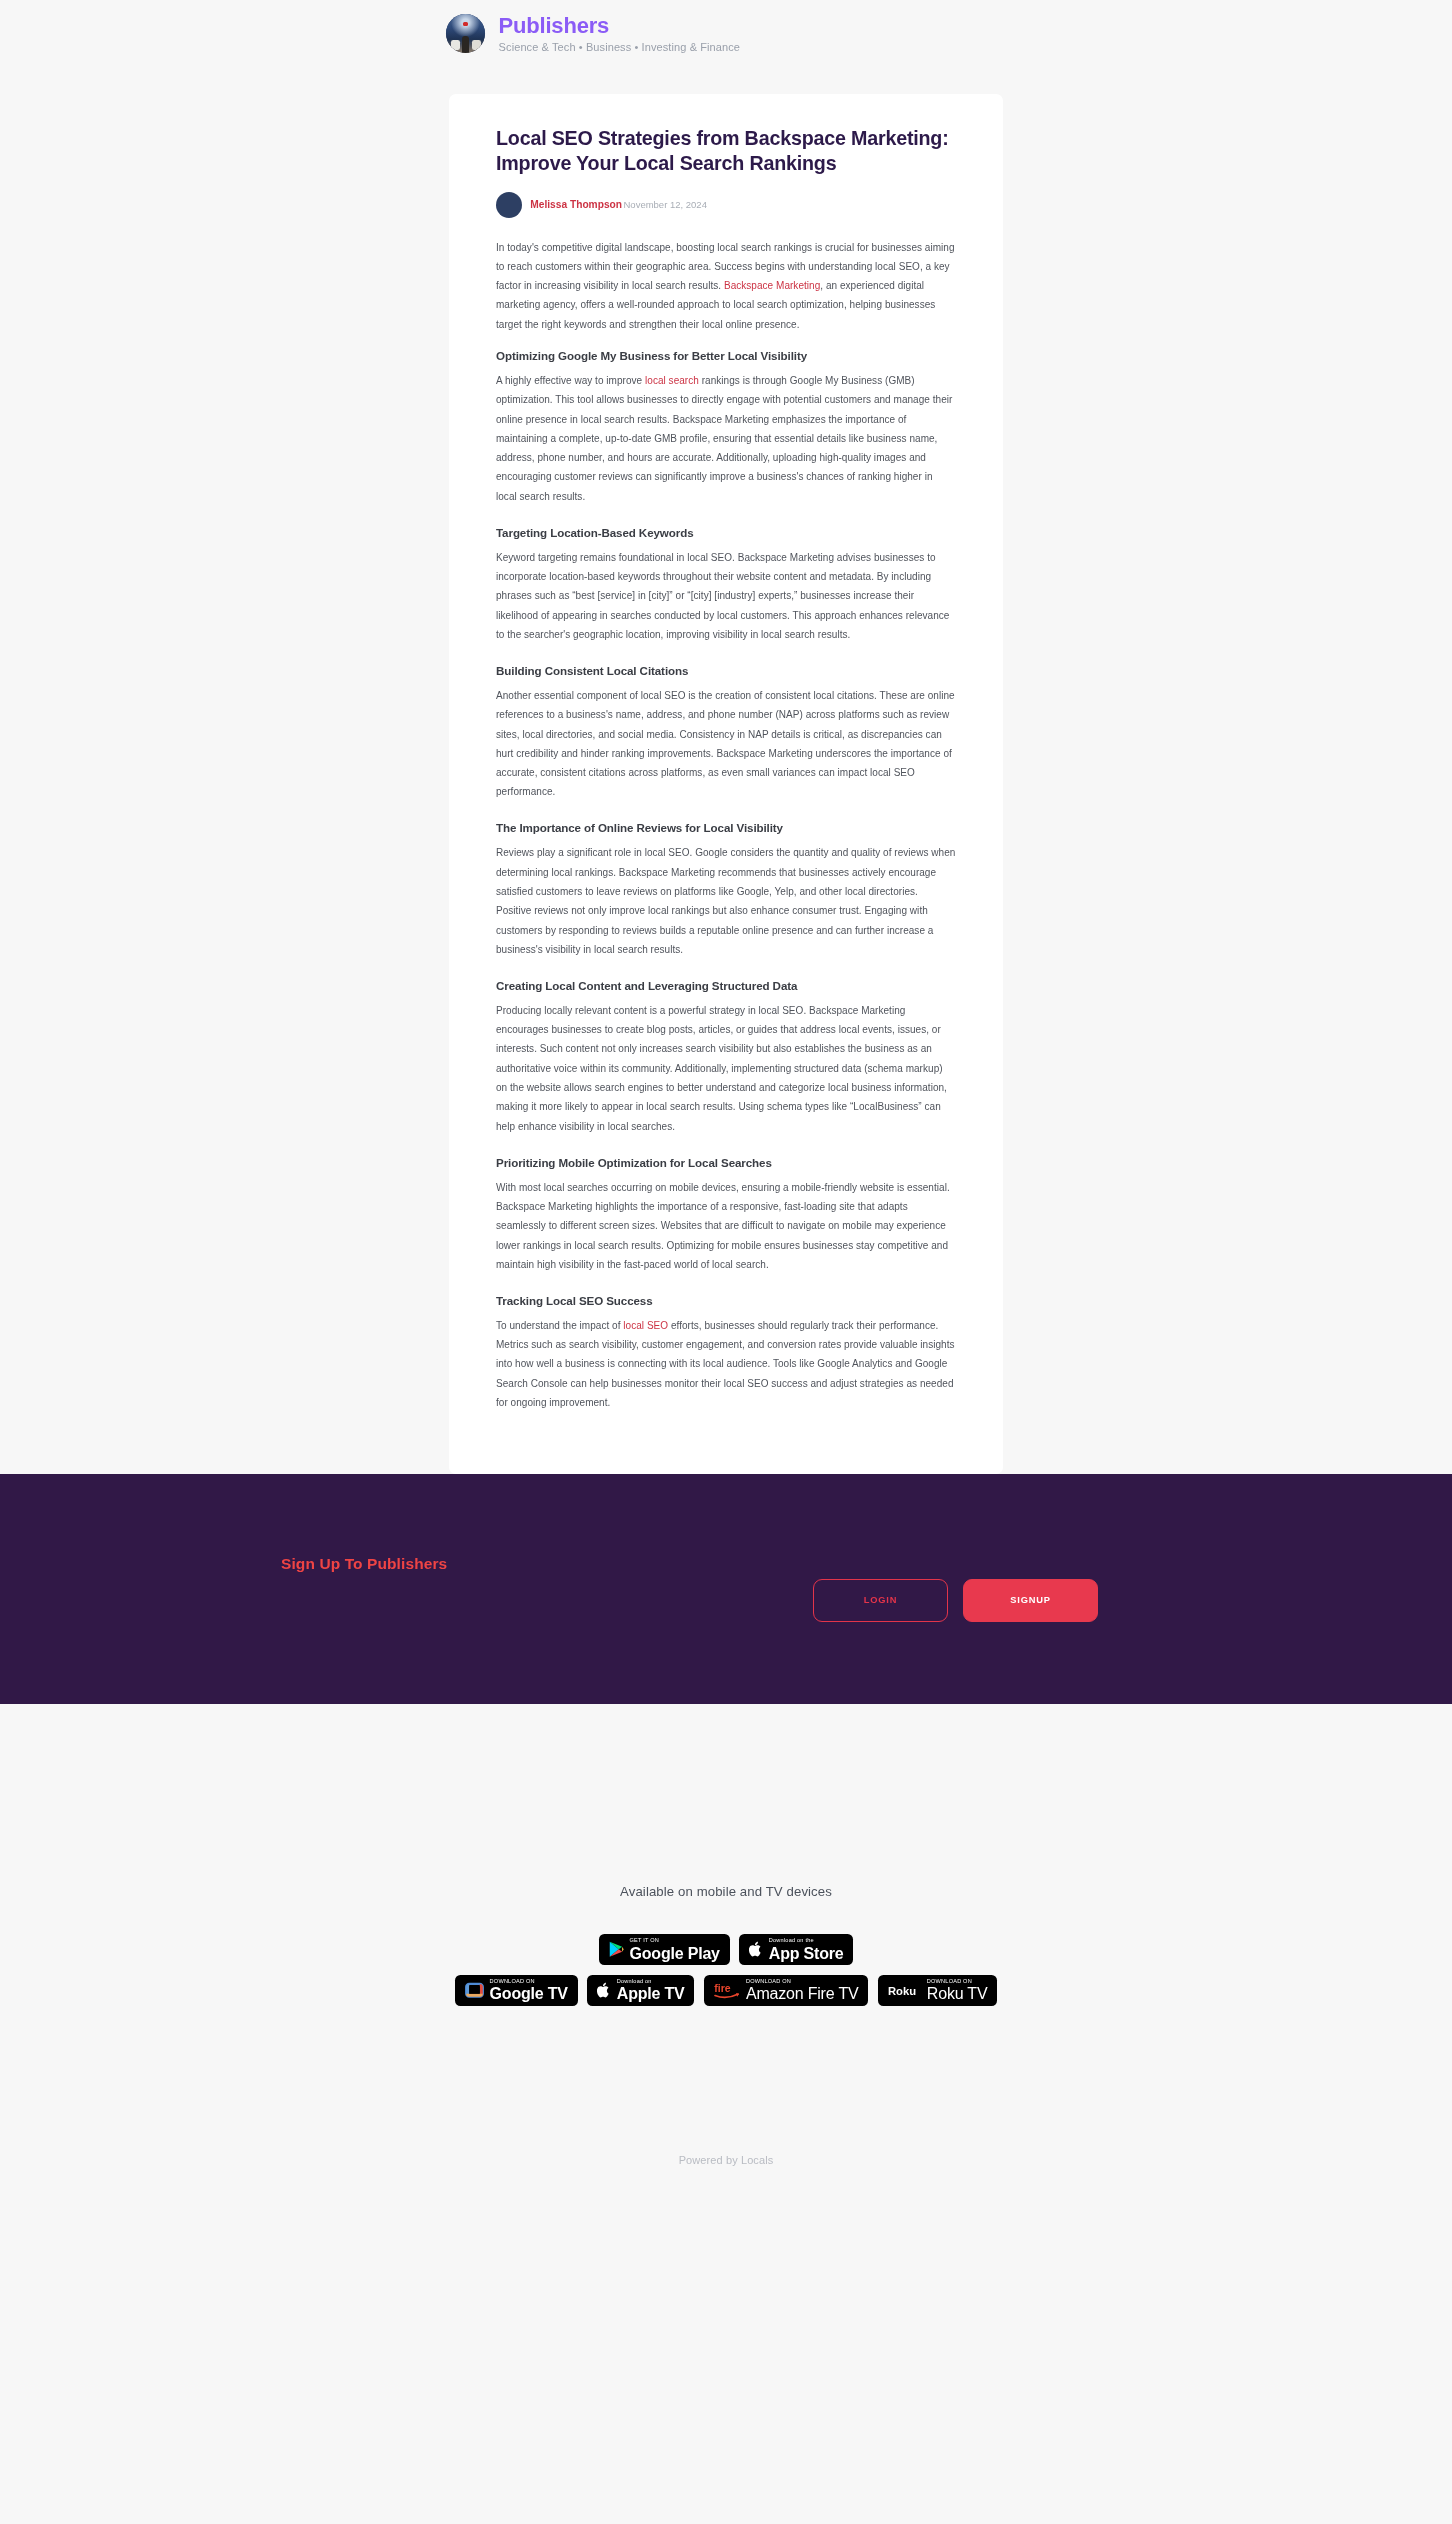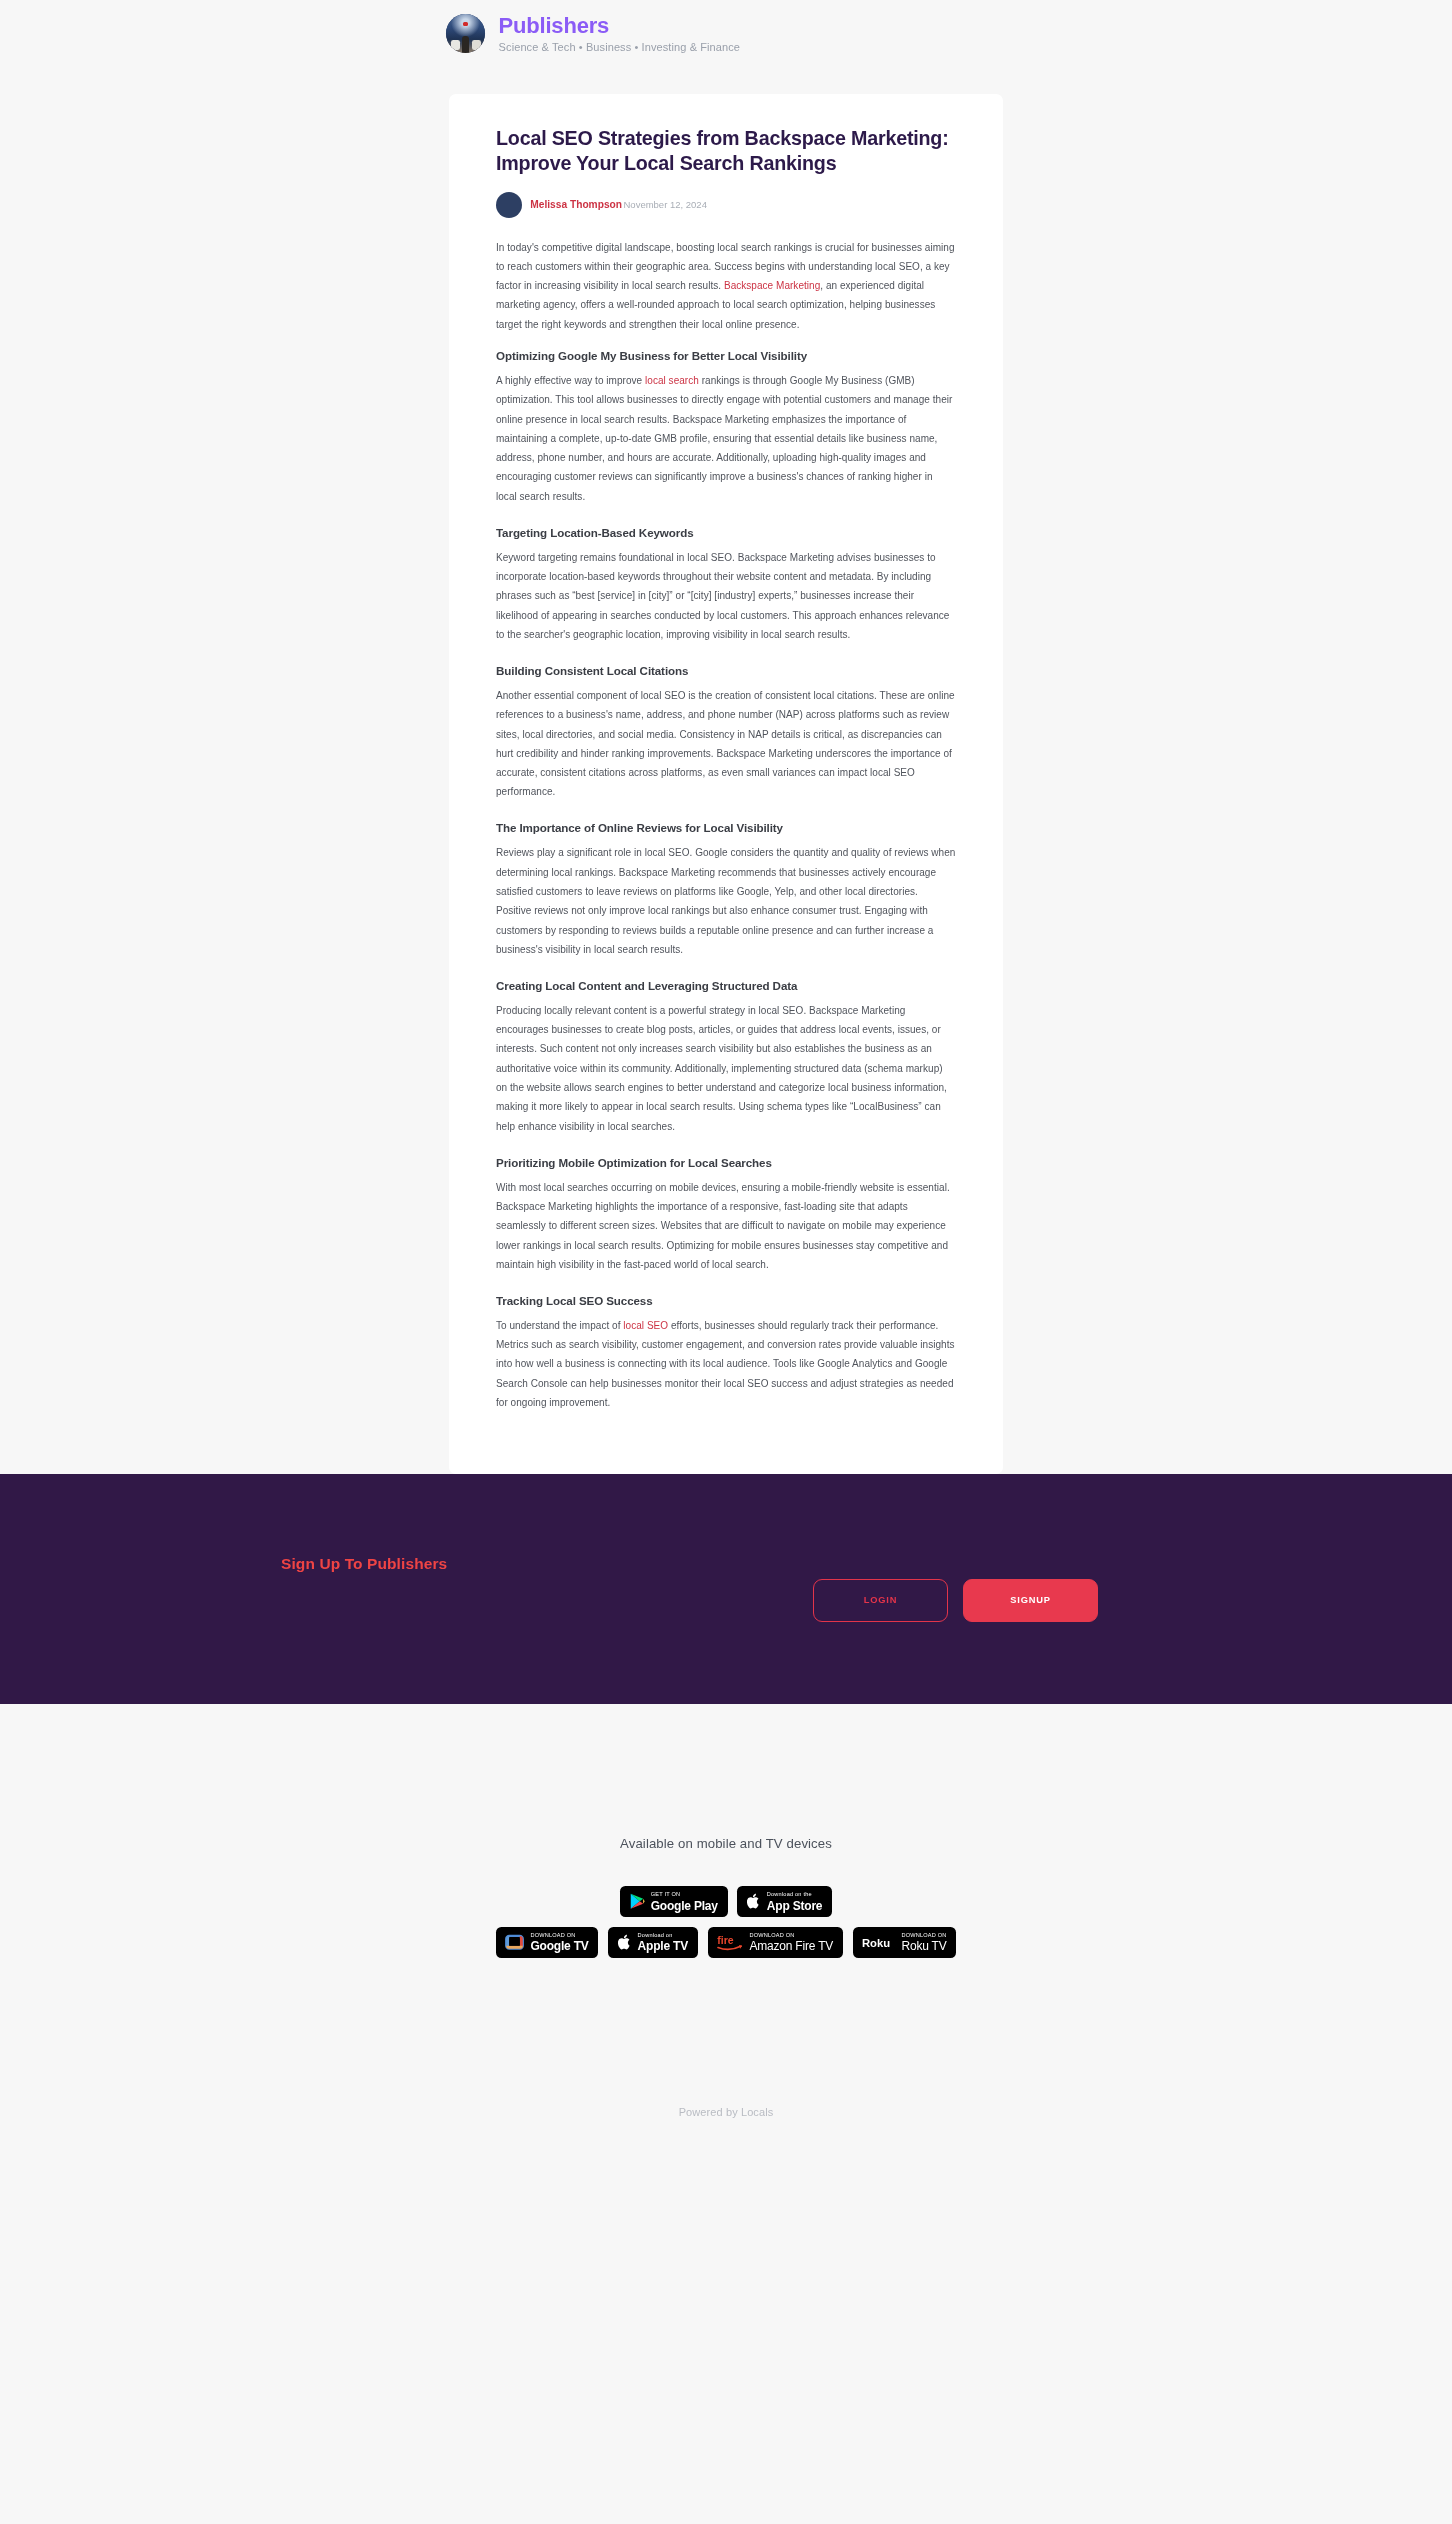--- a/index.html
+++ b/index.html
@@ -212,20 +212,21 @@
     border: 0.8px solid #e8394e;
     color: #ffffff;
   }
 
   
   .devices {
     width: 1452px;
     background: #f7f7f7;
     padding: 132px 0 0 0;
     text-align: center;
+    margin-top: 48px;
   }
   .devices-title {
     font-size: 13.2px;
     color: #4c525c;
     margin-bottom: 35px;
     letter-spacing: 0.1px;
   }
   .badge-row {
     display: flex;
     justify-content: center;
@@ -245,21 +246,21 @@
     color: #ffffff;
   }
   .badge-txt { display: flex; flex-direction: column; line-height: 1; text-align: left; }
   .badge-small {
     font-size: 5.6px;
     letter-spacing: 0.2px;
     margin-bottom: 1.9px;
     font-weight: normal;
   }
   .badge-big {
-    font-size: 12px;
+    font-size: 16px;
     font-weight: bold;
     letter-spacing: -0.2px;
   }
   .badge-big.light { font-weight: normal; }
 
   
   .ic { flex: 0 0 auto; display: block; }
 
   .powered {
     padding: 138px 0 57px 0;

